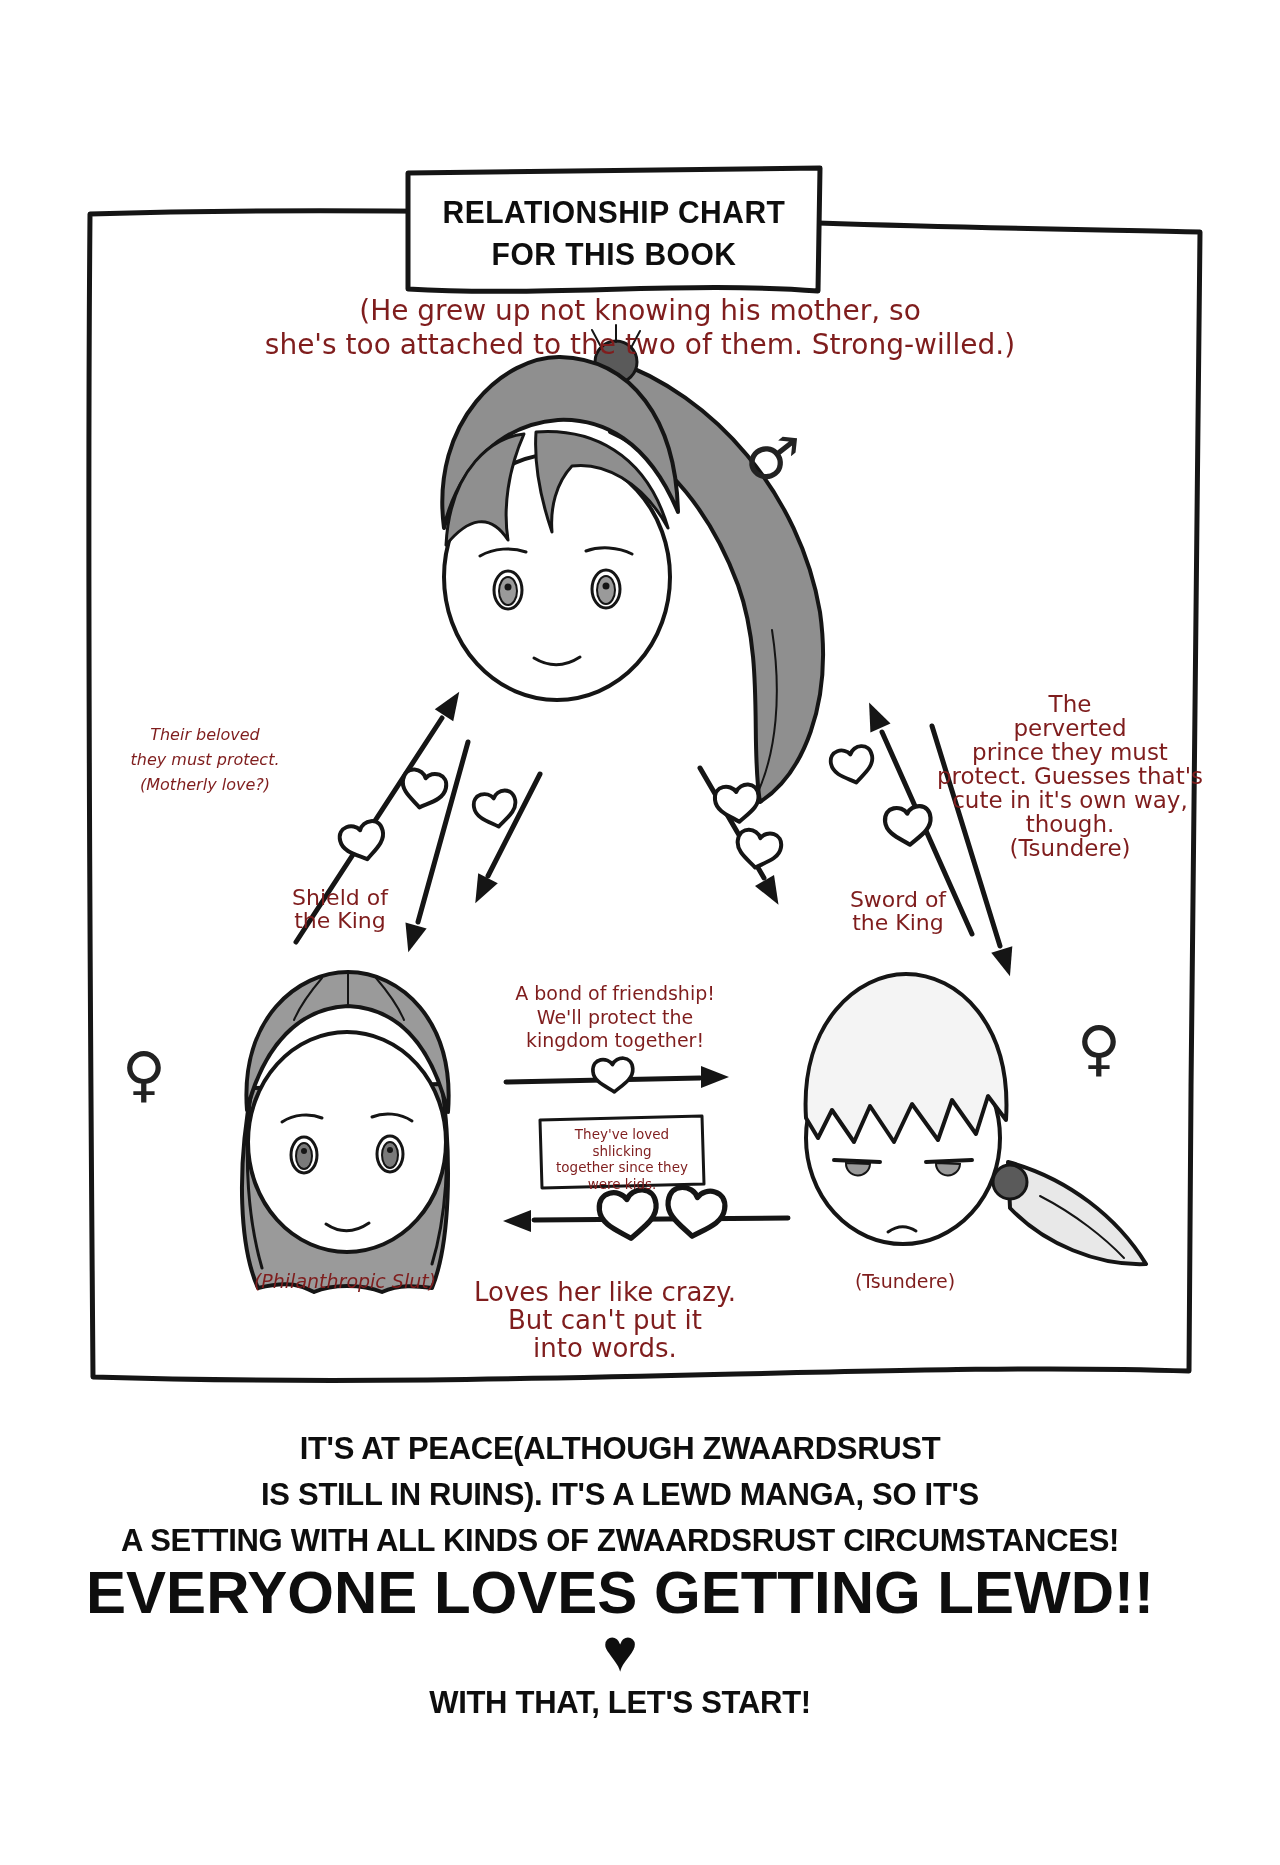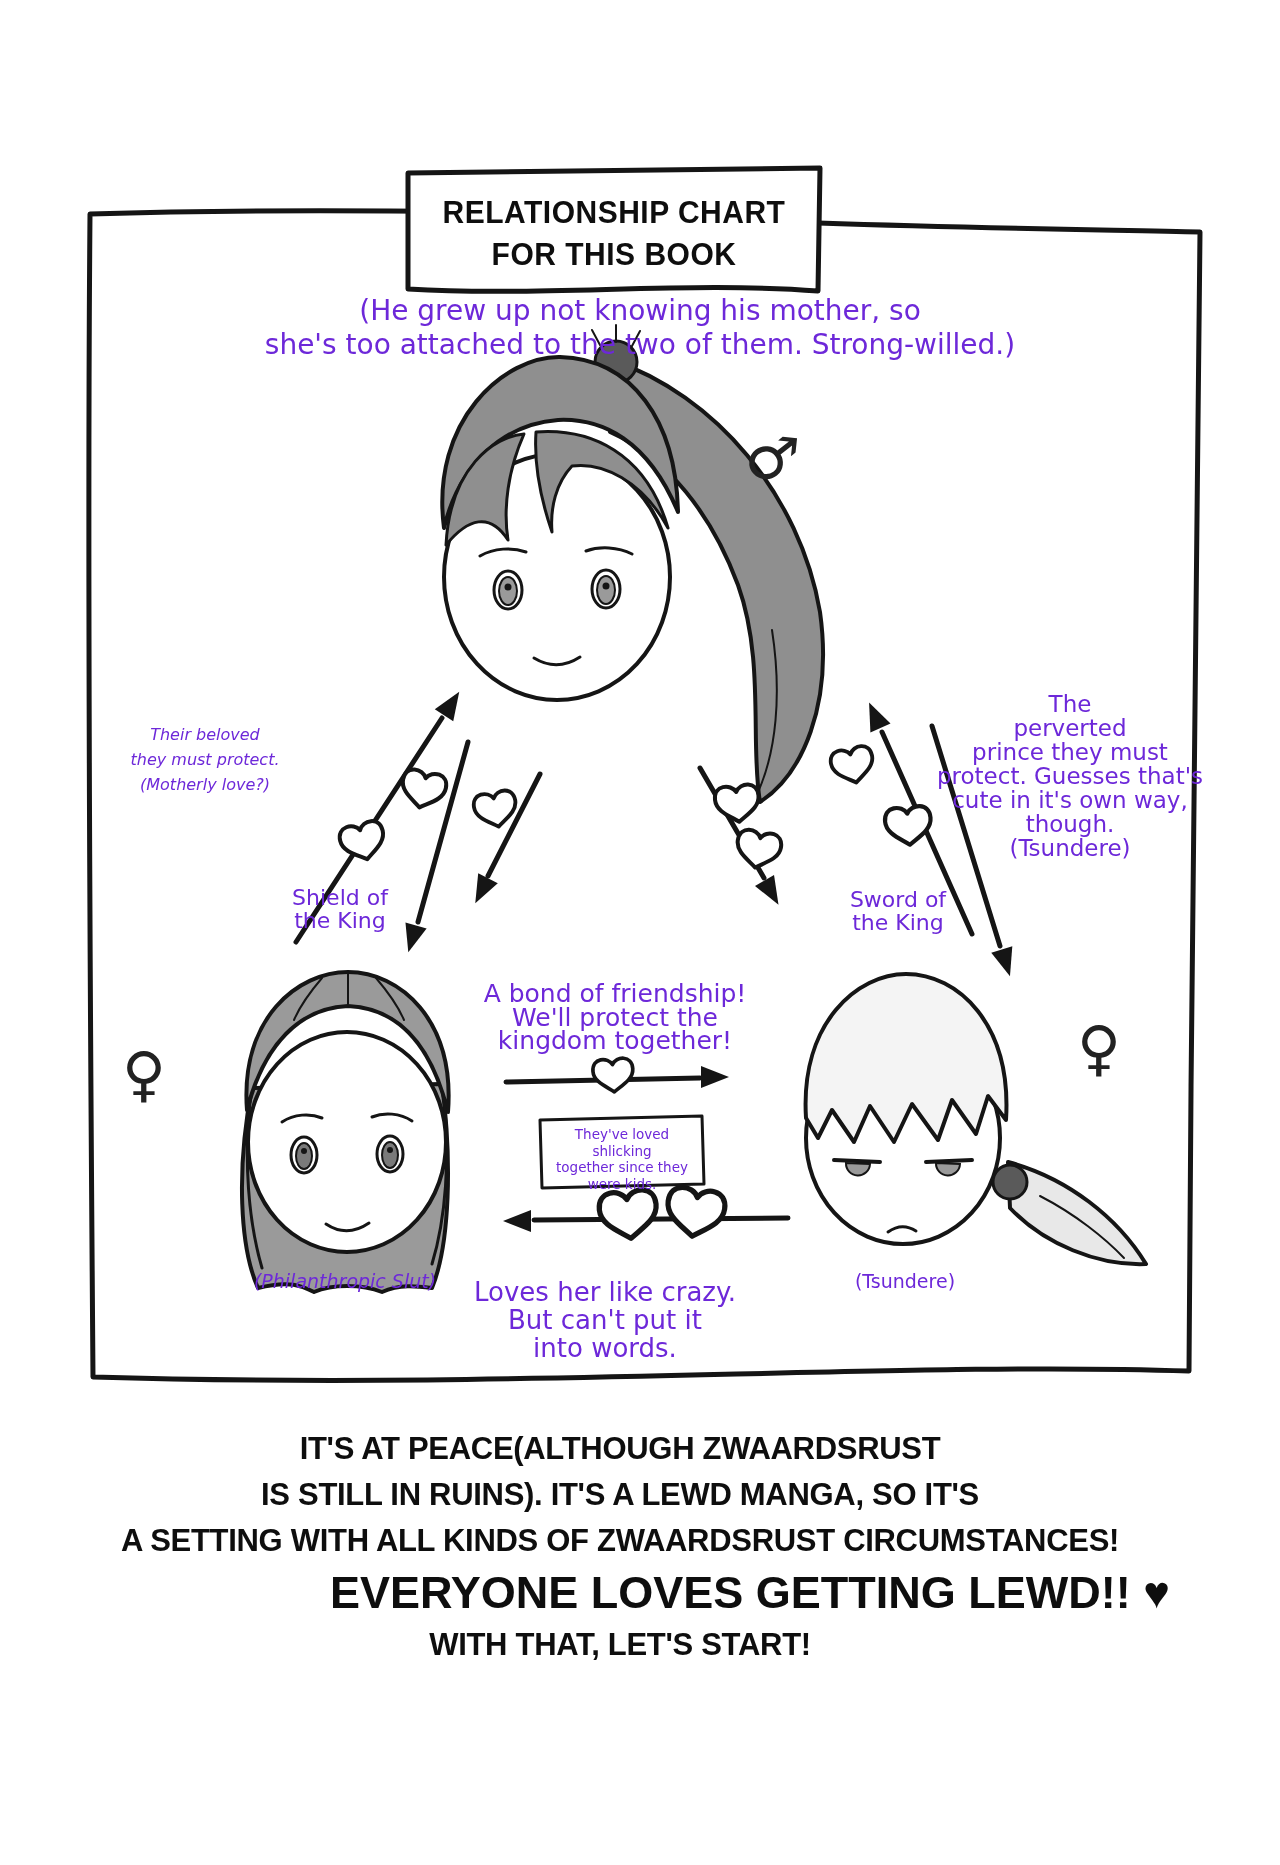--- a/index.html
+++ b/index.html
@@ -1,38 +1,38 @@
 <!DOCTYPE html>
 <html><head>
 <meta charset="utf-8">
 <style>
   html,body{margin:0;padding:0;background:#e9e9e9;}
   .page{position:relative;width:1280px;height:1865px;background:#ffffff;overflow:hidden;
         font-family:"DejaVu Sans",sans-serif;color:#1a1a1a;padding-left:24px;}
   .art{position:absolute;left:0;top:0;}
   .txt{position:absolute;text-align:center;}
-  .hw{font-family:"DejaVu Sans",sans-serif;color:#6d28d9;}
+  .hw{font-family:"DejaVu Sans",sans-serif;color:#7f1d1d;}
   .comic{font-family:"Liberation Sans",sans-serif;font-weight:bold;color:#0e0e0e;}
 
   .title-text{left:408px;top:194px;width:412px;font-size:30px;line-height:39px;letter-spacing:.5px;transform:scaleY(1.06);}
   .top-note{left:140px;top:294px;width:1000px;font-size:28px;line-height:34px;}
   .left-note{left:75px;top:722px;width:260px;font-size:16px;line-height:25px;font-style:italic;}
   .right-note{left:925px;top:692px;width:290px;font-size:23px;line-height:24px;}
   .center-note{left:480px;top:810px;width:270px;font-size:25px;line-height:23.5px;}
   .shield-label{left:268px;top:886px;width:144px;font-size:22px;line-height:23px;}
   .sword-label{left:826px;top:888px;width:144px;font-size:22px;line-height:23px;}
-  .bond-note{left:455px;top:982px;width:320px;font-size:25px;line-height:23.5px;}
+  .bond-note{left:455px;top:982px;width:320px;font-size:19px;line-height:23.5px;}
   .shlick-text{left:544px;top:1126px;width:156px;font-size:13.5px;line-height:16.5px;}
   .phil-label{left:245px;top:1270px;width:200px;font-size:19px;font-style:italic;}
   .tsun-label{left:815px;top:1270px;width:180px;font-size:19px;}
   .loves-note{left:450px;top:1278px;width:310px;font-size:26px;line-height:28px;}
 
   .bottom-block{left:70px;top:1426px;width:1100px;}
   .bottom-block .bl{font-size:31px;line-height:46px;letter-spacing:-.3px;}
-  .bottom-block .big{font-size:45px;line-height:58px;letter-spacing:0;text-align:right;}
+  .bottom-block .big{font-size:60px;line-height:58px;letter-spacing:0;}
 
   .gsym{position:absolute;font-family:"DejaVu Sans",sans-serif;color:#222;font-size:60px;line-height:60px;}
   .gsym.male{left:745px;top:428px;transform:rotate(6deg);}
   .gsym.f-left{left:122px;top:1044px;}
   .gsym.f-right{left:1077px;top:1018px;}
 
   
   .outl{stroke:#151515;stroke-width:4;stroke-linejoin:round;}
   .outl3{stroke:#151515;stroke-width:3;stroke-linejoin:round;}
   .line3{fill:none;stroke:#151515;stroke-width:3;stroke-linecap:round;}

